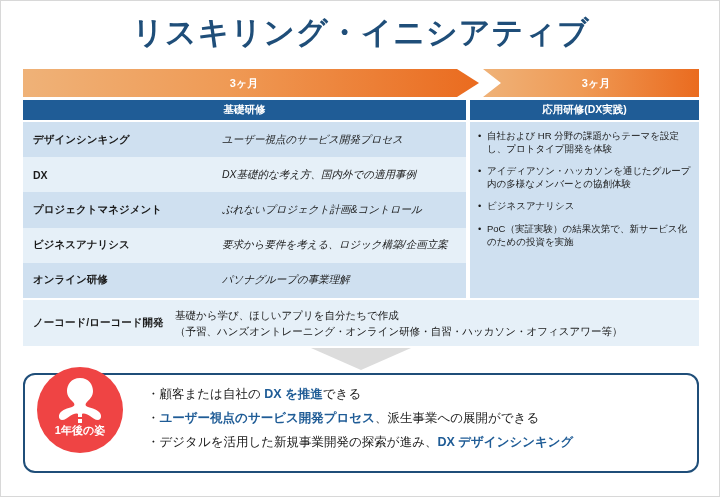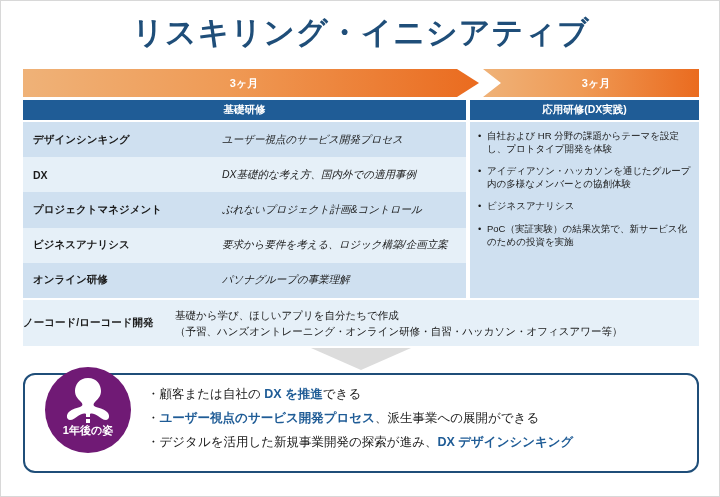--- a/index.html
+++ b/index.html
@@ -162,20 +162,21 @@
     top: 299px;
     width: 676px;
     height: 46px;
     background: #e6f0f8;
     display: flex;
     align-items: center;
     box-sizing: border-box;
   }
   .nocode-label {
     width: 152px;
+    padding-left: 10px;
     box-sizing: border-box;
     font-size: 10.5px;
     font-weight: bold;
     color: #1a1a1a;
   }
   .nocode-body {
     flex: 1;
     font-size: 10.5px;
     line-height: 1.55;
     color: #1a1a1a;
@@ -199,26 +200,26 @@
     top: 372px;
     width: 676px;
     height: 100px;
     border: 2px solid #1f4e79;
     border-radius: 12px;
     background: #ffffff;
     box-sizing: border-box;
   }
   .badge {
     position: absolute;
-    left: 20px;
+    left: 12px;
     top: -8px;
     width: 86px;
     height: 86px;
     border-radius: 50%;
-    background: #701a75;
+    background: #ef4444;
   }
   .badge svg { position: absolute; left: 21px; top: 10px; }
   .badge-label {
     position: absolute;
     left: 0;
     bottom: 15px;
     width: 86px;
     text-align: center;
     color: #ffffff;
     font-size: 11px;

